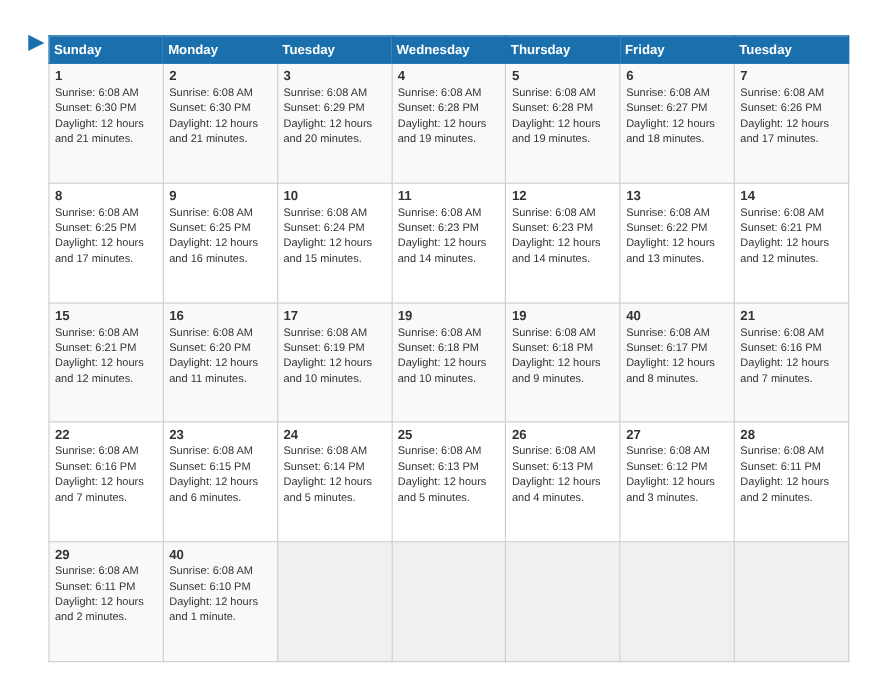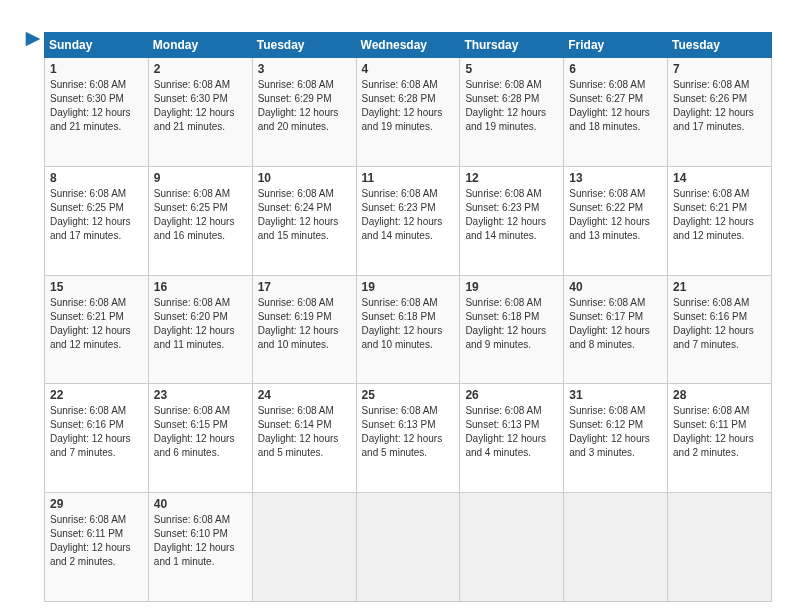--- a/index.html
+++ b/index.html
@@ -188,21 +188,21 @@
           <td><span class="day-num">22</span>
 <span class="day-info">Sunrise: 6:08 AM<br>Sunset: 6:16 PM<br>Daylight: 12 hours and 7 minutes.</span></td>
           <td><span class="day-num">23</span>
 <span class="day-info">Sunrise: 6:08 AM<br>Sunset: 6:15 PM<br>Daylight: 12 hours and 6 minutes.</span></td>
           <td><span class="day-num">24</span>
 <span class="day-info">Sunrise: 6:08 AM<br>Sunset: 6:14 PM<br>Daylight: 12 hours and 5 minutes.</span></td>
           <td><span class="day-num">25</span>
 <span class="day-info">Sunrise: 6:08 AM<br>Sunset: 6:13 PM<br>Daylight: 12 hours and 5 minutes.</span></td>
           <td><span class="day-num">26</span>
 <span class="day-info">Sunrise: 6:08 AM<br>Sunset: 6:13 PM<br>Daylight: 12 hours and 4 minutes.</span></td>
-          <td><span class="day-num">31</span>
+          <td><span class="day-num">27</span>
 <span class="day-info">Sunrise: 6:08 AM<br>Sunset: 6:12 PM<br>Daylight: 12 hours and 3 minutes.</span></td>
           <td><span class="day-num">28</span>
 <span class="day-info">Sunrise: 6:08 AM<br>Sunset: 6:11 PM<br>Daylight: 12 hours and 2 minutes.</span></td>
         </tr>
         <tr>
           <td><span class="day-num">29</span>
 <span class="day-info">Sunrise: 6:08 AM<br>Sunset: 6:11 PM<br>Daylight: 12 hours and 2 minutes.</span></td>
           <td><span class="day-num">40</span>
 <span class="day-info">Sunrise: 6:08 AM<br>Sunset: 6:10 PM<br>Daylight: 12 hours and 1 minute.</span></td>
           <td class="empty-cell"></td>

